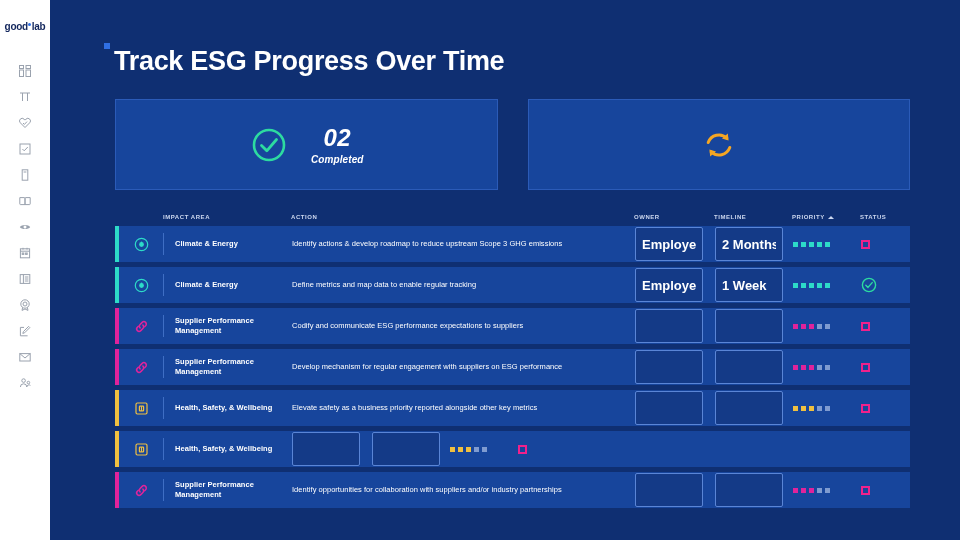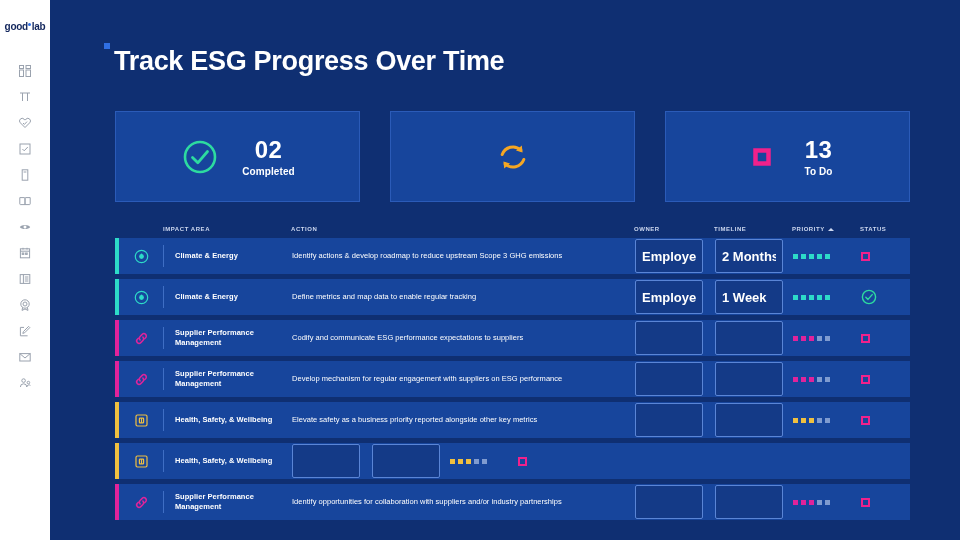--- a/index.html
+++ b/index.html
@@ -91,23 +91,24 @@
     letter-spacing: -0.3px;
     line-height: 1;
     margin-top: 8px;
     margin-left: -2px;
   }
 
   
   .cards {
     display: flex;
     gap: 30px;
-    margin-top: 36px;
+    margin-top: 24px;
     margin-left: 15px;
     margin-right: 10px;
+    font-style: italic;
   }
   .card {
     flex: 1 1 0;
     height: 91px;
     background: #17459c;
     border: 1px solid #2b5bb8;
     display: flex;
     align-items: center;
     justify-content: center;
     gap: 22px;
@@ -405,31 +406,20 @@
           <div class="card-icon">
             <svg width="38" height="38" viewBox="0 0 38 38" fill="none">
               <path d="M8.2 16.5 a11.5 11.5 0 0 1 18.6 -4.4" stroke="#f5a623" stroke-width="3" stroke-linecap="round"></path>
               <path d="M29.8 21.5 a11.5 11.5 0 0 1 -18.6 4.4" stroke="#f5a623" stroke-width="3" stroke-linecap="round"></path>
               <polygon points="27.8,7.6 28.6,14.6 22.0,12.6" fill="#f5a623"></polygon>
               <polygon points="10.2,30.4 9.4,23.4 16.0,25.4" fill="#f5a623"></polygon>
             </svg>
           </div>
         </div>
 
-        <div class="card">
-          <div class="card-icon">
-            <svg width="38" height="38" viewBox="0 0 38 38" fill="none">
-              <rect x="12.5" y="12.5" width="13" height="13" stroke="#f0218b" stroke-width="4.5"></rect>
-            </svg>
-          </div>
-          <div class="card-text">
-            <div class="card-num">13</div>
-            <div class="card-label">To Do</div>
-          </div>
-        </div>
 
       </section>
 
       <section class="table-wrap">
 
         <div class="thead">
           <div class="th c-impact">IMPACT AREA</div>
           <div class="th c-action">ACTION</div>
           <div class="th c-owner">OWNER</div>
           <div class="th c-timeline">TIMELINE</div>

